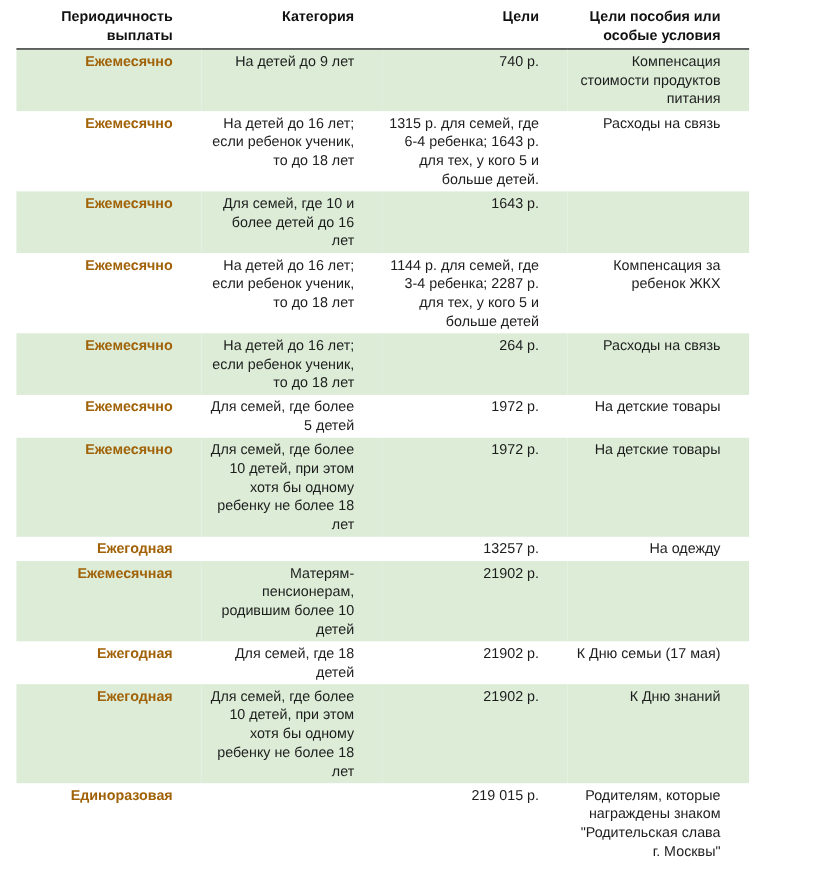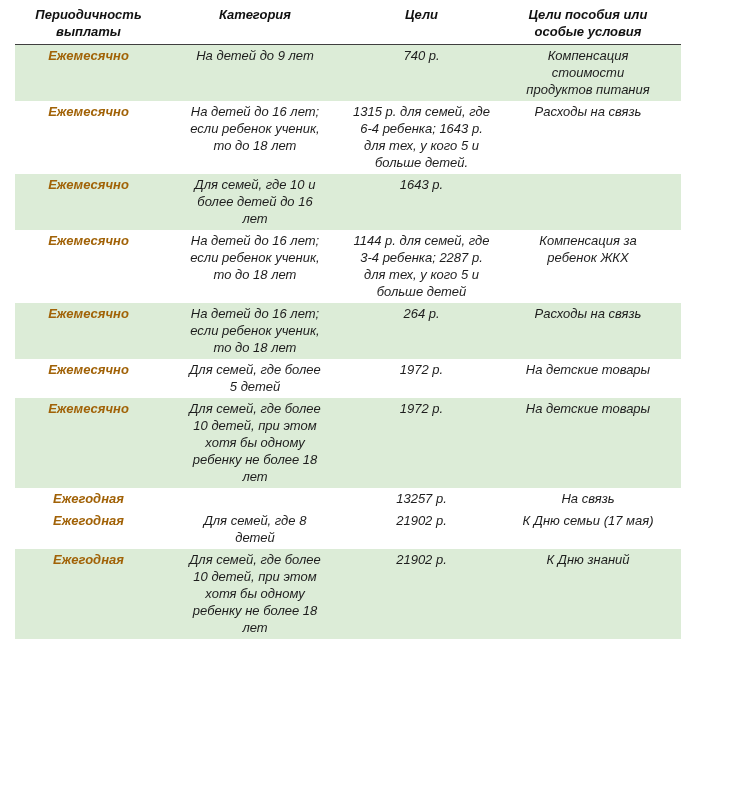--- a/index.html
+++ b/index.html
@@ -27,24 +27,23 @@
     width: 666px;
     font-size: 13px;
     line-height: 17px;
   }
   col.c1 { width: 168px; }
   col.c2 { width: 165px; }
   col.c3 { width: 168px; }
   col.c4 { width: 165px; }
   th, td {
     vertical-align: top;
-    text-align: center;
+    text-align: right;
     padding: 2px 26px 3px 5px;
     word-wrap: break-word;
-    font-style: italic;
   }
   thead th {
     font-weight: 700;
     color: #111;
     border-bottom: 1.5px solid var(--hdr-border);
     padding-bottom: 4px;
   }
   tbody td.period {
     font-weight: 700;
     color: #a16207;
@@ -109,28 +108,40 @@
     <tr class="hl">
       <td class="period">Ежемесячно</td>
       <td>Для семей, где более 10 детей, при этом хотя бы одному ребенку не более 18 лет</td>
       <td>1972 р.</td>
       <td>На детские товары</td>
     </tr>
     <tr>
       <td class="period">Ежегодная</td>
       <td></td>
       <td>13257 р.</td>
-      <td>На связь</td>
+      <td>На одежду</td>
+    </tr>
+    <tr class="hl">
+      <td class="period">Ежемесячная</td>
+      <td>Матерям-пенсионерам, родившим более 10 детей</td>
+      <td>21902 р.</td>
+      <td></td>
     </tr>
     <tr>
       <td class="period">Ежегодная</td>
-      <td>Для семей, где 8 детей</td>
+      <td>Для семей, где 18 детей</td>
       <td>21902 р.</td>
       <td>К Дню семьи (17 мая)</td>
     </tr>
     <tr class="hl">
       <td class="period">Ежегодная</td>
       <td>Для семей, где более 10 детей, при этом хотя бы одному ребенку не более 18 лет</td>
       <td>21902 р.</td>
       <td>К Дню знаний</td>
     </tr>
+    <tr>
+      <td class="period">Единоразовая</td>
+      <td></td>
+      <td>219 015 р.</td>
+      <td>Родителям, которые награждены знаком "Родительская слава г. Москвы"</td>
+    </tr>
   </tbody>
 </table>
 
 </body></html>

